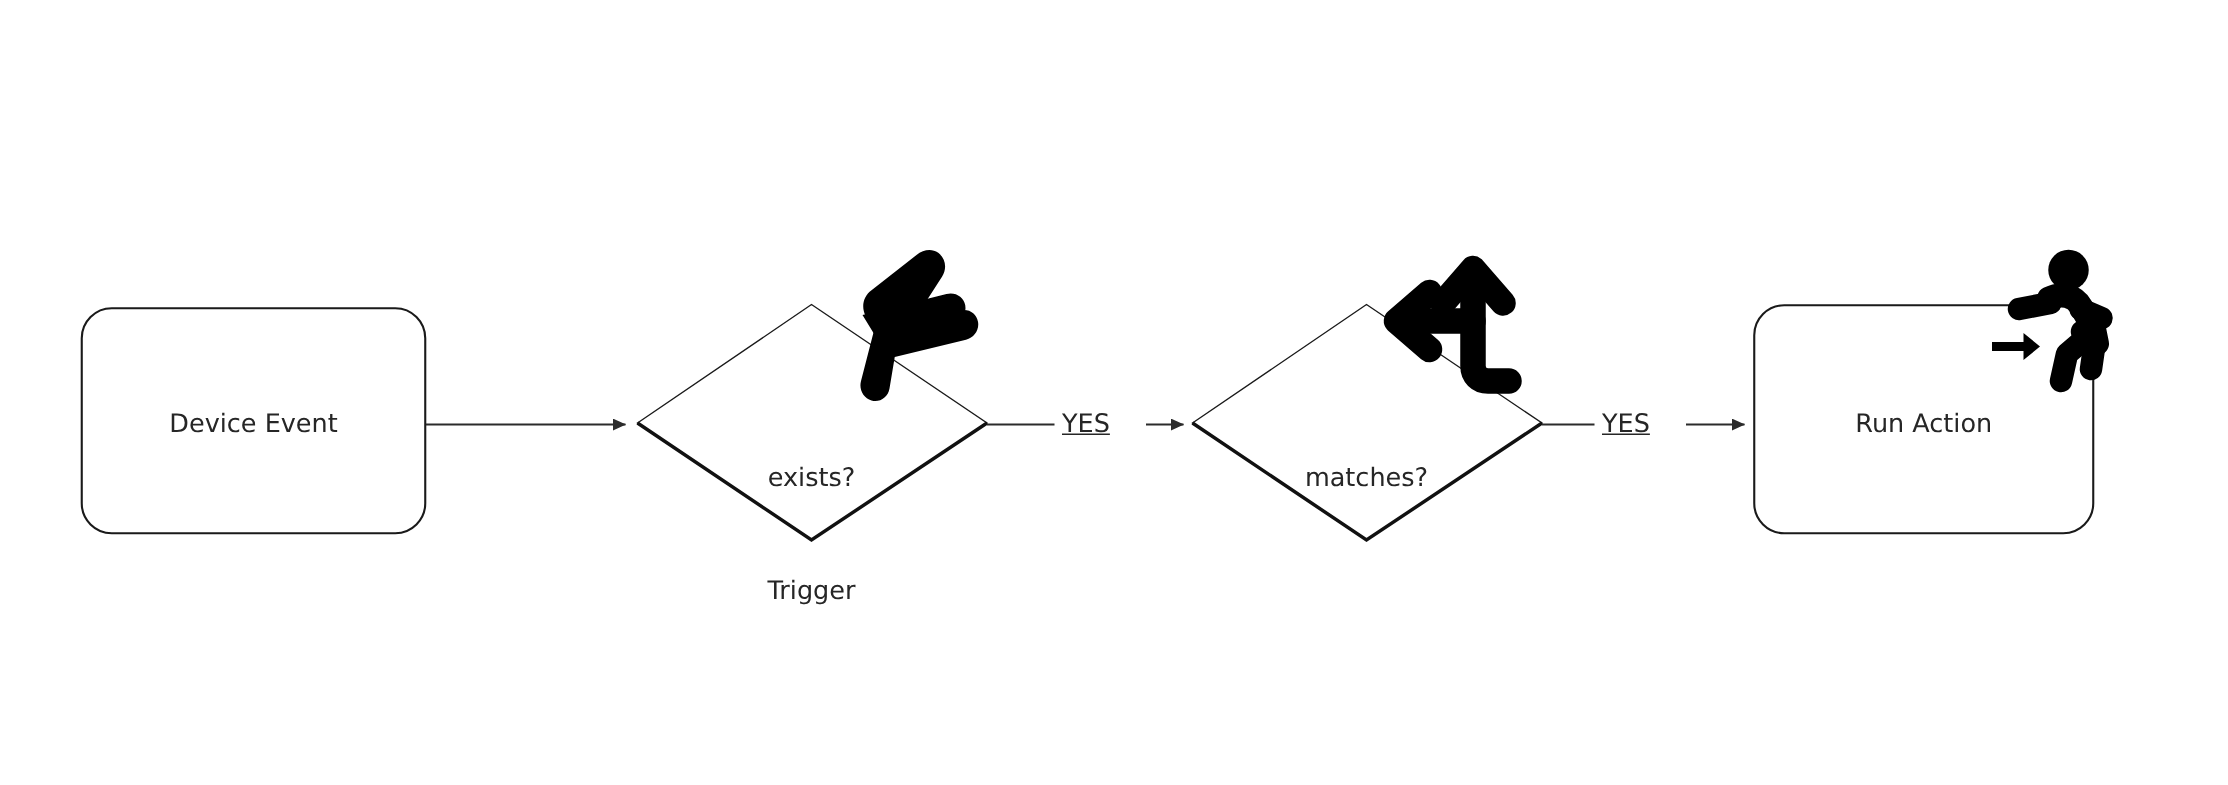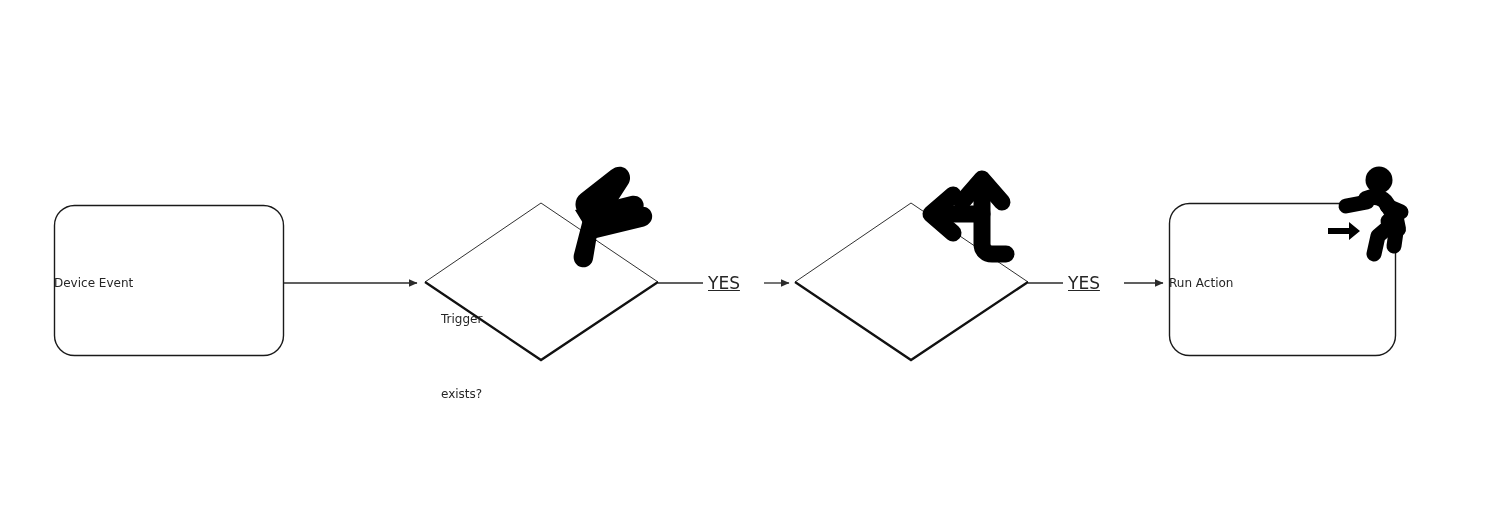--- a/index.html
+++ b/index.html
@@ -19,22 +19,23 @@
   }
   .flow-svg {
     position: absolute;
     left: 0;
     top: 0;
     width: 1485px;
     height: 523px;
   }
   .node-label {
     position: absolute;
+    text-align: center;
     color: #262626;
-    font-size: 12px;
+    font-size: 17px;
     line-height: 25px;
     font-family: "DejaVu Sans", "Liberation Sans", sans-serif;
     white-space: pre;
     pointer-events: none;
   }
   .edge-label {
     position: absolute;
     color: #262626;
     font-size: 17px;
     line-height: 20px;
@@ -108,25 +109,26 @@
 
       <path d="M66,55 L74,66 L72,80" fill="none" stroke="#000000" stroke-width="15" stroke-linecap="round" stroke-linejoin="round"></path>
 
       <path d="M6,62 L27,62 L27,56 L38,65 L27,74 L27,68 L6,68 Z" fill="#000000"></path>
     </g>
   </svg>
 
   <div class="node-label" style="left:54px; top:271px; width:230px;">Device Event</div>
 
   <div class="node-label" style="left:441px; top:257px; width:200px;">
+    <div>exists?</div>
     <div>Trigger</div>
-    <div>exists?</div>
   </div>
 
   <div class="node-label" style="left:811px; top:257px; width:200px;">
+    <div>matches?</div>
   </div>
 
   <div class="node-label" style="left:1169px; top:271px; width:227px;">Run Action</div>
 
   <div class="edge-label" style="left:708px; top:273px;">YES</div>
 
   <div class="edge-label" style="left:1068px; top:273px;">YES</div>
 
 </div>
 

